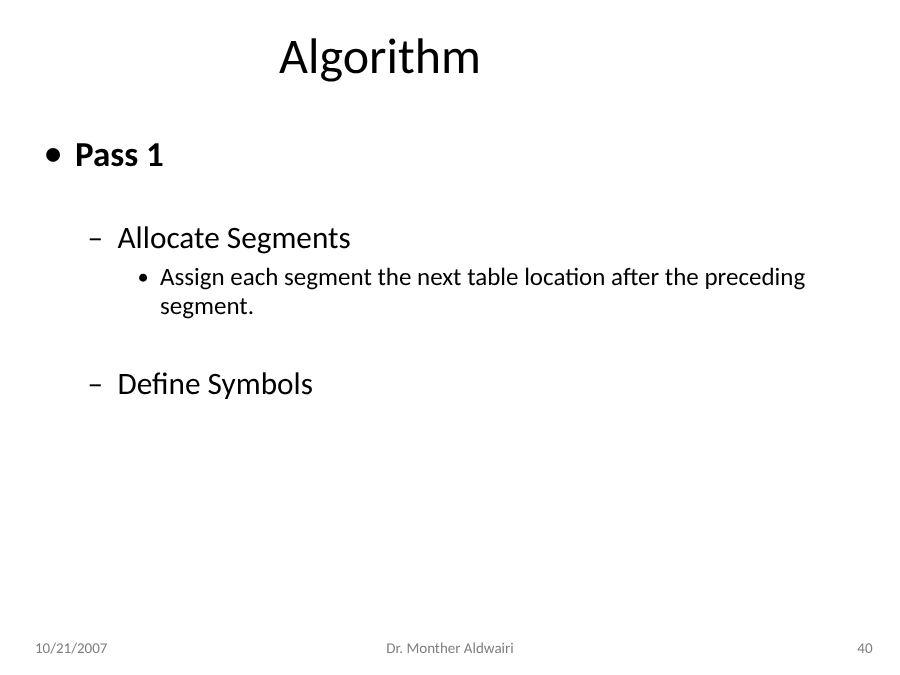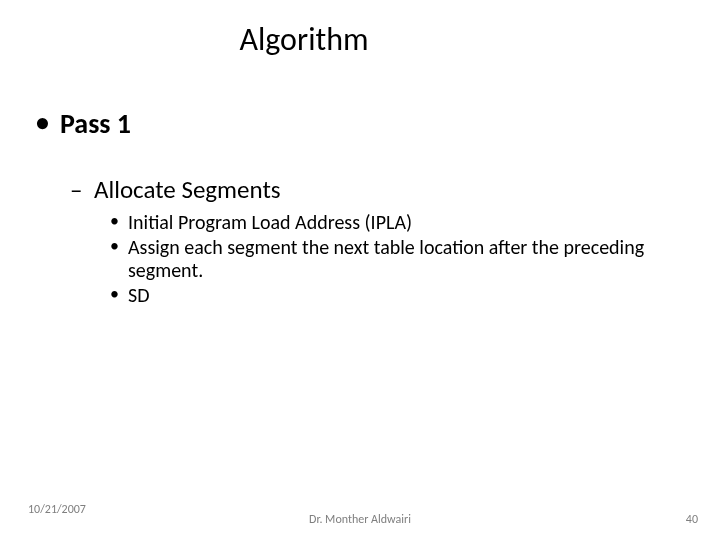--- a/index.html
+++ b/index.html
@@ -17,21 +17,21 @@
     width: 720px;
     height: 540px;
     box-sizing: border-box;
   }
   .title {
     position: absolute;
     top: 20px;
     left: 0;
     width: 608px;
     text-align: center;
-    font-size: 32px;
+    font-size: 40px;
     font-weight: 400;
     color: #000;
   }
   .body {
     position: absolute;
     top: 108px;
     left: 32px;
     width: 656px;
     font-size: 28px;
     line-height: 1.15;
@@ -72,21 +72,21 @@
   }
   .lvl3::before {
     content: "•";
     position: absolute;
     left: 78px;
     top: 0;
     font-size: 18px;
   }
   .footer-date {
     position: absolute;
-    bottom: 24px;
+    bottom: 14px;
     left: 28px;
     font-size: 12px;
     color: #7f7f7f;
   }
   .footer-author {
     position: absolute;
     bottom: 14px;
     left: 0;
     width: 720px;
     text-align: center;
@@ -104,22 +104,21 @@
 </head>
 <body>
 
 <div class="slide">
 
   <div class="title">Algorithm</div>
 
   <div class="body">
     <div class="lvl1">Pass 1</div>
     <div class="lvl2">Allocate Segments</div>
-    <div class="lvl3">Initial Program Load Address (IPLA)</div>
     <div class="lvl3">Assign each segment the next table location after the preceding segment.</div>
-    <div class="lvl3">SD</div>
+    <div class="lvl2">Define Symbols</div>
   </div>
 
   <div class="footer-date">10/21/2007</div>
   <div class="footer-author">Dr. Monther Aldwairi</div>
   <div class="footer-pagenum">40</div>
 
 </div>
 
 </body></html>

